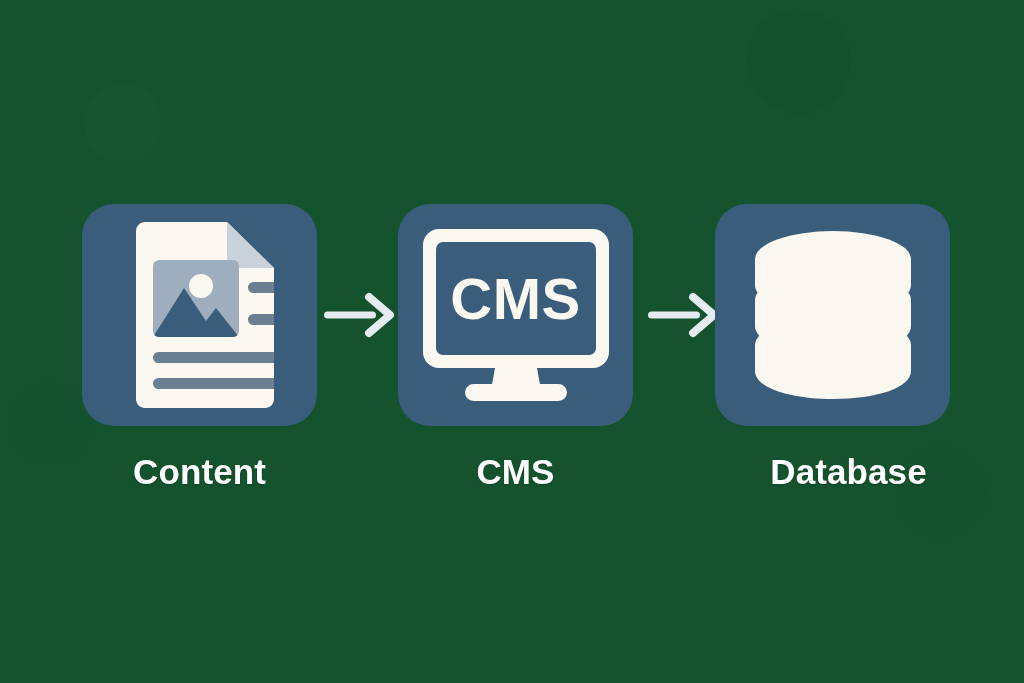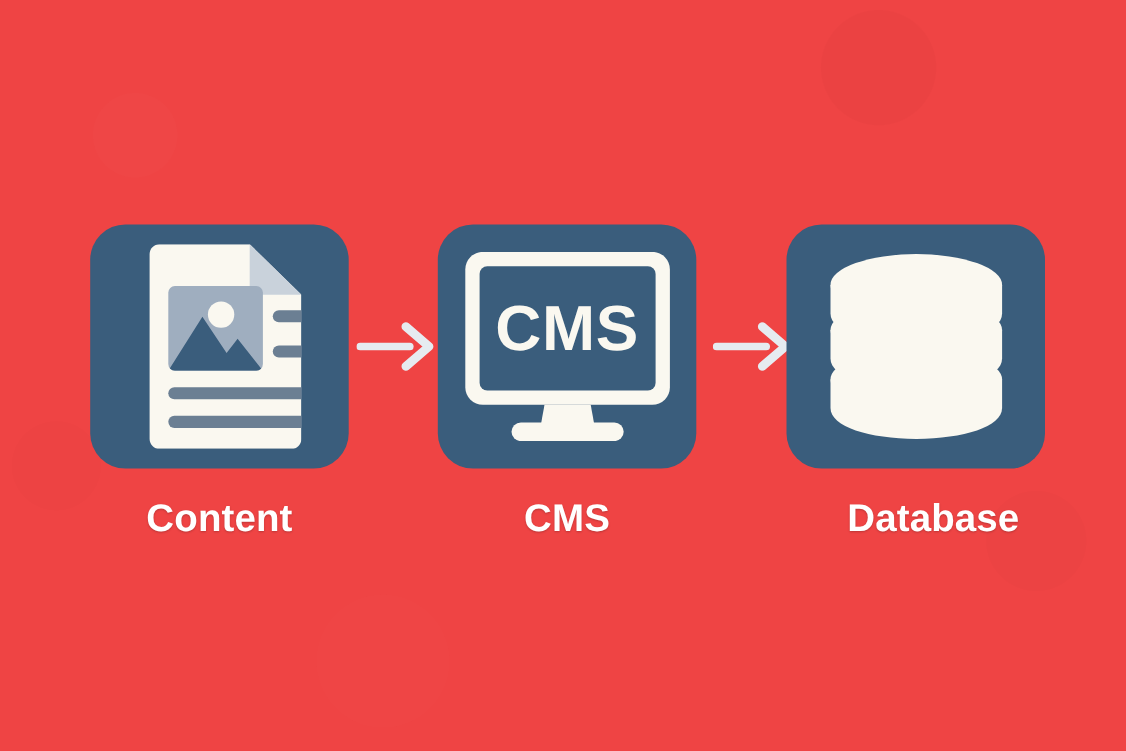--- a/index.html
+++ b/index.html
@@ -11,21 +11,21 @@
     height: 683px;
     overflow: hidden;
     font-family: "Liberation Sans", sans-serif;
     background: #2d4d6b;
   }
 
   #diagram-root {
     position: relative;
     width: 1024px;
     height: 683px;
-    background: #ef4444;
+    background: #14532d;
   }
 
   
   #noise-overlay {
     position: absolute;
     inset: 0;
     pointer-events: none;
     opacity: .5;
     background-image:
       radial-gradient(circle at 12% 18%, rgba(255,255,255,.022) 0 38px, transparent 39px),

